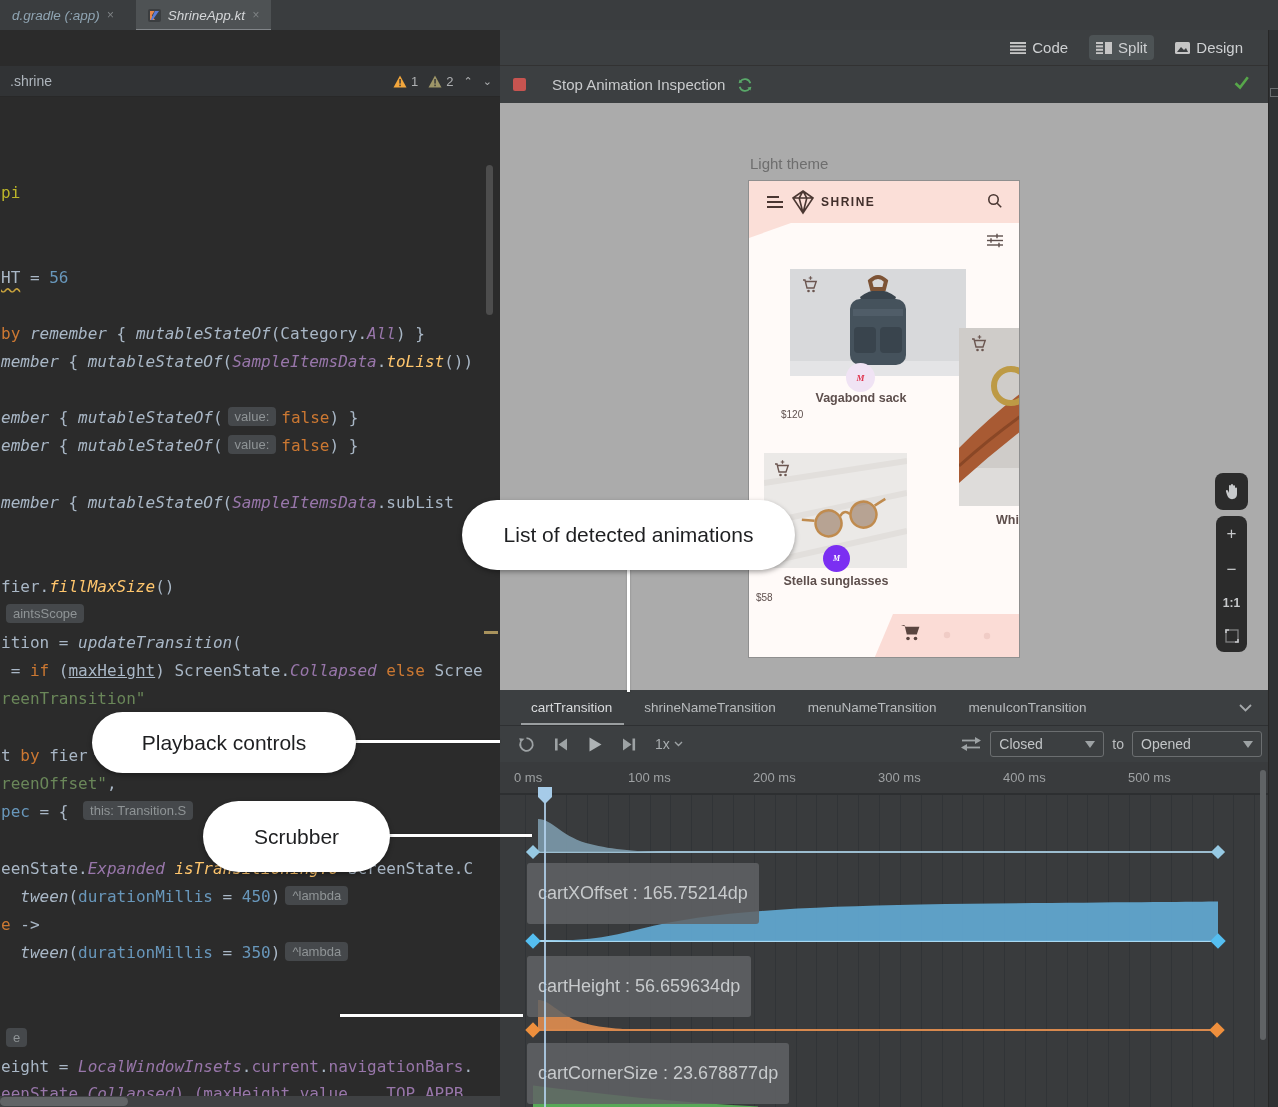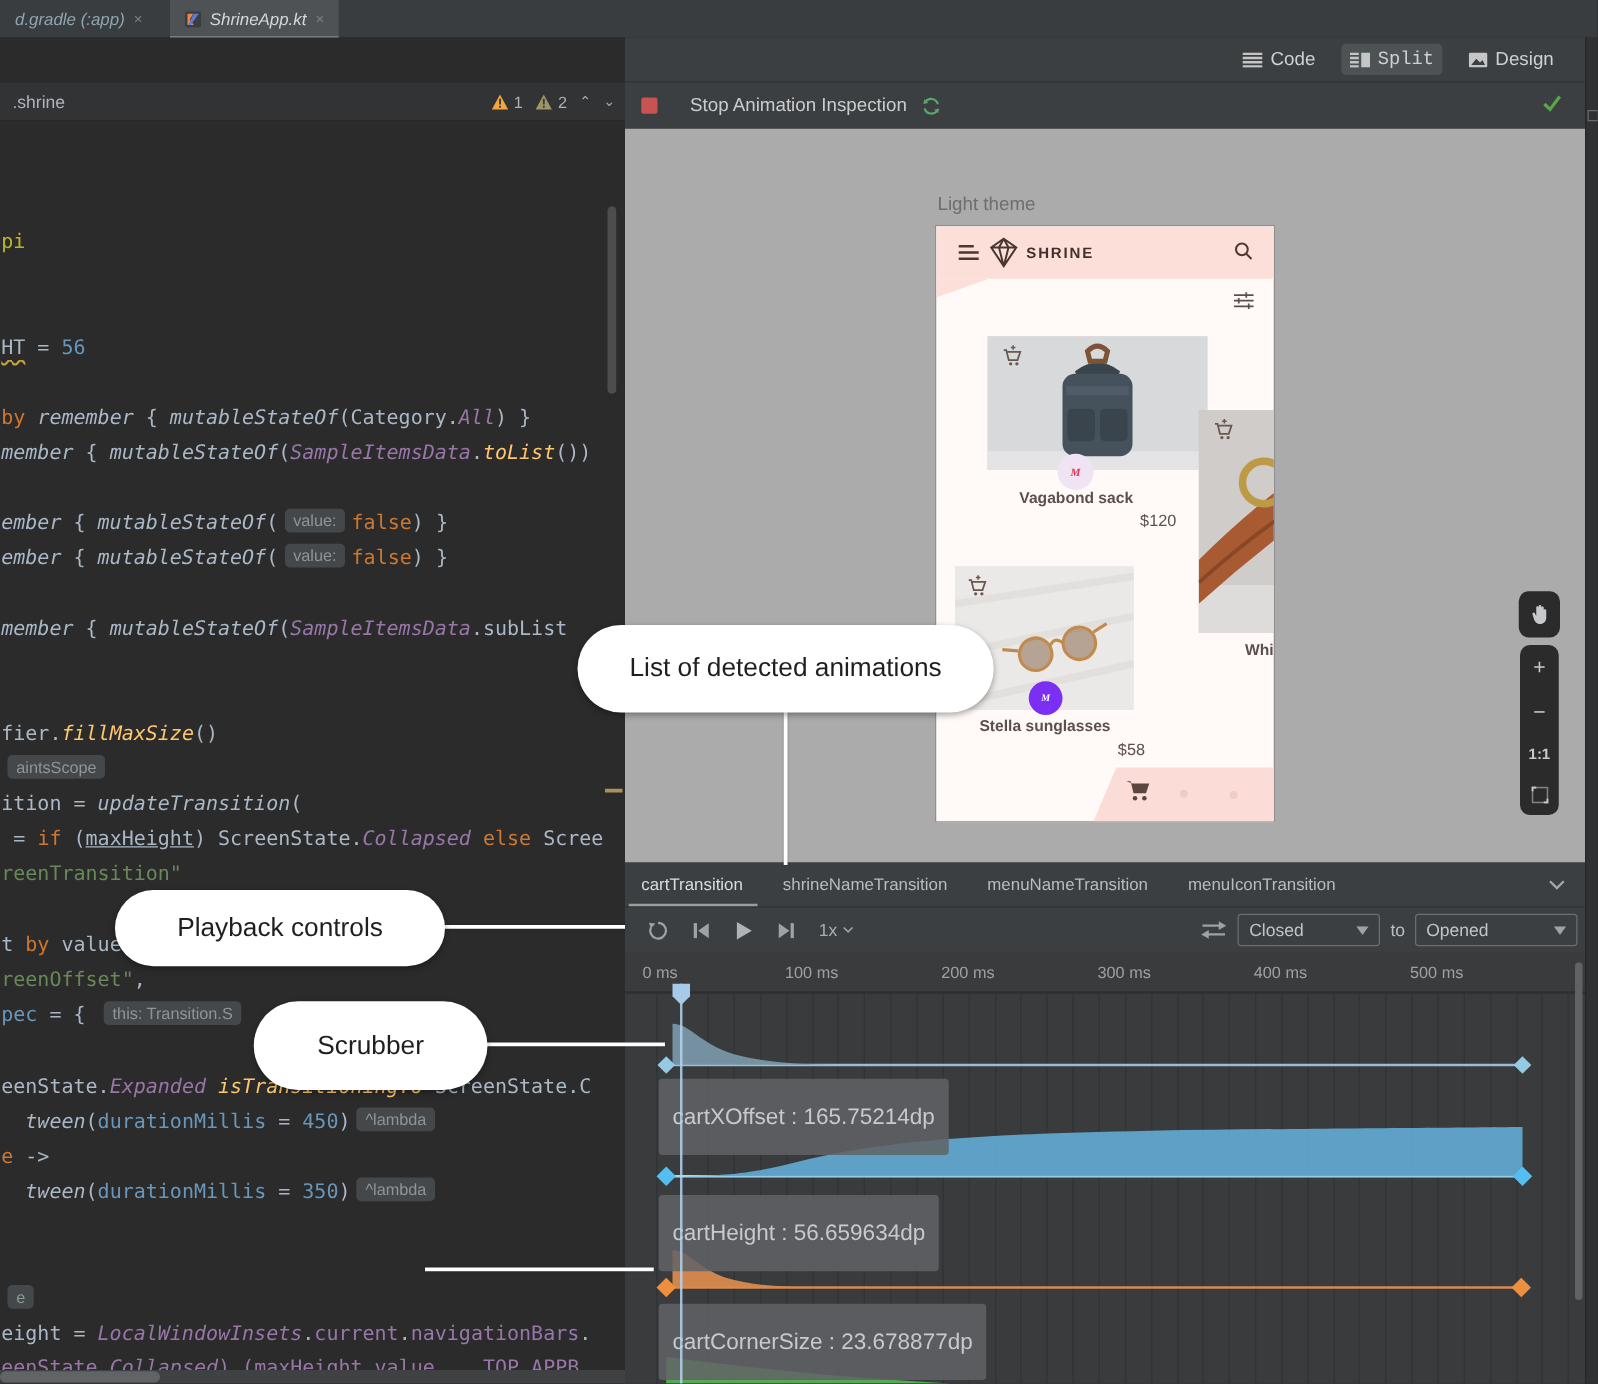--- a/index.html
+++ b/index.html
@@ -30,21 +30,21 @@
           padding:2px 7px;margin:0 5px;vertical-align:2px;font-style:normal;}
   .vsb{position:absolute;left:486px;top:135px;width:7px;height:150px;background:rgba(255,255,255,.16);border-radius:4px;}
   .dashmark{position:absolute;left:484px;top:601px;width:14px;height:3px;background:#A8925C;}
   .hsb-track{position:absolute;left:0;top:1066px;width:500px;height:11px;background:#3F4143;}
   .hsb{position:absolute;left:0;top:1067px;width:128px;height:9px;background:#616466;border-radius:5px;}
   
   .rpanel{position:absolute;left:500px;top:30px;width:768px;height:1077px;background:#3C3F41;}
   .viewbar{position:absolute;left:0;top:0;width:768px;height:36px;display:flex;justify-content:flex-end;
            align-items:center;gap:14px;padding-right:18px;box-sizing:border-box;border-bottom:1px solid #323232;}
   .vmode{display:flex;align-items:center;gap:6px;color:#CED0D2;font-size:15px;padding:4px 7px;border-radius:4px;}
-  .vmode.sel{background:#4D5355;font-family:Liberation Mono, monospace;}
+  .vmode.sel{background:#4D5355;}
   .ihdr{position:absolute;left:0;top:36px;width:768px;height:37px;display:flex;align-items:center;
         border-bottom:1px solid #2E3032;}
   .stopbtn{display:flex;align-items:center;gap:26px;margin-left:13px;color:#C9CBCD;font-size:15px;}
   .stopsq{width:13px;height:13px;background:#C75450;border-radius:2px;}
   .refresh{margin-left:12px;display:flex;}
   .okcheck{position:absolute;right:18px;top:9px;}
   
   .preview{position:absolute;left:0;top:73px;width:768px;height:587px;background:#ABABAB;overflow:hidden;}
   .theme-label{position:absolute;left:250px;top:52px;font-size:15px;color:#6E6E6E;}
   .card{position:absolute;left:248px;top:77px;width:272px;height:478px;background:#FFFAF8;
@@ -52,37 +52,37 @@
   .appbar{position:absolute;left:0;top:0;width:272px;height:42px;background:#FBDFD8;}
   .appbar-tri{position:absolute;left:0;top:42px;width:0;height:0;border-top:15px solid #FBDFD8;border-right:42px solid transparent;}
   .hamb{position:absolute;left:18px;top:15px;width:16px;}
   .hamb div{height:2px;background:#4A3732;margin-bottom:3px;}
   .logo{position:absolute;left:42px;top:8px;}
   .brand{position:absolute;left:72px;top:14px;font-size:12px;font-weight:bold;letter-spacing:1.5px;color:#42302C;}
   .srch{position:absolute;left:238px;top:12px;}
   .tune{position:absolute;left:238px;top:52px;}
   .pcard{position:absolute;background:#D8D9DB;}
   .plabel{position:absolute;font-size:12.5px;font-weight:bold;color:#5E4F4D;text-align:center;width:160px;}
-  .pprice{position:absolute;font-size:13px;color:#5E4F4D;text-align:right;width:160px;}
+  .pprice{position:absolute;font-size:10px;color:#5E4F4D;text-align:left;width:160px;}
   .badge1{position:absolute;left:97px;top:182px;width:29px;height:29px;border-radius:50%;background:#F0E3F4;
           display:flex;align-items:center;justify-content:center;color:#E0344E;font:italic bold 9px "Liberation Serif",serif;}
   .badge2{position:absolute;left:74px;top:364px;width:27px;height:27px;border-radius:50%;background:#7B2FF2;
           display:flex;align-items:center;justify-content:center;color:#fff;font:italic bold 8px "Liberation Serif",serif;}
   .bottombar{position:absolute;left:0;top:0;width:272px;height:478px;pointer-events:none;}
   .whitlbl{position:absolute;left:247px;top:332px;font-size:12.5px;font-weight:bold;color:#5E4F4D;white-space:nowrap;}
   
   .zc-hand{position:absolute;left:715px;top:370px;width:33px;height:37px;background:#2B2B2B;border-radius:8px;
            display:flex;align-items:center;justify-content:center;}
   .zc-col{position:absolute;left:716px;top:413px;width:31px;height:136px;background:#2B2B2B;border-radius:8px;
           display:flex;flex-direction:column;align-items:center;justify-content:space-around;color:#C7C9CB;}
   .zc-col .zi{font-size:17px;line-height:1;color:#C7C9CB;}
   .zc-col .ratio{font-size:12px;font-weight:bold;}
   
   .animtabs{position:absolute;left:0;top:660px;width:768px;height:36px;background:#3C3F41;
-            border-bottom:1px solid #2E3032;display:flex;align-items:center;padding-left:13px;box-sizing:border-box;}
+            border-bottom:1px solid #2E3032;display:flex;align-items:center;padding-left:31px;box-sizing:border-box;}
   .atab{margin-right:32px;font-size:13.5px;color:#B9BCBE;height:35px;display:flex;align-items:center;position:relative;}
   .atab.active{color:#DADCDE;}
   .atab.active::after{content:"";position:absolute;left:-10px;right:-12px;bottom:0;height:2.5px;background:#9A9EA0;}
   .animtabs .dd-caret{position:absolute;right:16px;}
   
   .playrow{position:absolute;left:0;top:696px;width:768px;height:36px;display:flex;align-items:center;}
   .pbtn{margin-left:18px;display:flex;align-items:center;}
   .speed{margin-left:18px;color:#A8ADAF;font-size:14px;display:flex;align-items:center;gap:4px;}
   .staterow{position:absolute;right:6px;top:0;height:36px;display:flex;align-items:center;gap:8px;}
   .dd{height:24px;min-width:96px;border:1px solid #6B6E70;border-radius:3px;display:flex;align-items:center;
@@ -160,21 +160,21 @@
         <div class="code-line" style="top: 291px;"><span class="seg k">by </span><span class="seg i">remember </span><span class="seg">{ </span><span class="seg i">mutableStateOf</span><span class="seg">(Category.</span><span class="seg u">All</span><span class="seg">) }</span></div>
         <div class="code-line" style="top: 319px;"><span class="seg i">member </span><span class="seg">{ </span><span class="seg i">mutableStateOf</span><span class="seg">(</span><span class="seg u">SampleItemsData</span><span class="seg">.</span><span class="seg y">toList</span><span class="seg">())</span></div>
         <div class="code-line" style="top: 375px;"><span class="seg i">ember </span><span class="seg">{ </span><span class="seg i">mutableStateOf</span><span class="seg">(</span><span class="seg ch">value:</span><span class="seg k">false</span><span class="seg">) }</span></div>
         <div class="code-line" style="top: 403px;"><span class="seg i">ember </span><span class="seg">{ </span><span class="seg i">mutableStateOf</span><span class="seg">(</span><span class="seg ch">value:</span><span class="seg k">false</span><span class="seg">) }</span></div>
         <div class="code-line" style="top: 460px;"><span class="seg i">member </span><span class="seg">{ </span><span class="seg i">mutableStateOf</span><span class="seg">(</span><span class="seg u">SampleItemsData</span><span class="seg">.subList</span></div>
         <div class="code-line" style="top: 544px;"><span class="seg">fier.</span><span class="seg y">fillMaxSize</span><span class="seg">()</span></div>
         <div class="code-line" style="top: 572px;"><span class="seg ch">aintsScope</span></div>
         <div class="code-line" style="top: 600px;"><span class="seg">ition = </span><span class="seg i">updateTransition</span><span class="seg">(</span></div>
         <div class="code-line" style="top: 628px;"><span class="seg"> = </span><span class="seg k">if </span><span class="seg">(</span><span class="seg un">maxHeight</span><span class="seg">) ScreenState.</span><span class="seg u">Collapsed </span><span class="seg k">else </span><span class="seg">Scree</span></div>
         <div class="code-line" style="top: 656px;"><span class="seg s">reenTransition"</span></div>
-        <div class="code-line" style="top: 713px;"><span class="seg">t </span><span class="seg k">by </span><span class="seg">value</span></div>
+        <div class="code-line" style="top: 713px;"><span class="seg">t </span><span class="seg k">by </span><span class="seg">fier</span></div>
         <div class="code-line" style="top: 741px;"><span class="seg s">reenOffset"</span><span class="seg">,</span></div>
         <div class="code-line" style="top: 769px;"><span class="seg n">pec</span><span class="seg"> = { </span><span class="seg ch">this: Transition.S</span></div>
         <div class="code-line" style="top: 826px;"><span class="seg">eenState.</span><span class="seg u">Expanded </span><span class="seg y">isTransitioningTo </span><span class="seg">ScreenState.C</span></div>
         <div class="code-line" style="top: 854px;"><span class="seg">  </span><span class="seg i">tween</span><span class="seg">(</span><span class="seg n">durationMillis</span><span class="seg"> = </span><span class="seg n">450</span><span class="seg">)</span><span class="seg ch">^lambda</span></div>
         <div class="code-line" style="top: 882px;"><span class="seg k">e </span><span class="seg">-&gt;</span></div>
         <div class="code-line" style="top: 910px;"><span class="seg">  </span><span class="seg i">tween</span><span class="seg">(</span><span class="seg n">durationMillis</span><span class="seg"> = </span><span class="seg n">350</span><span class="seg">)</span><span class="seg ch">^lambda</span></div>
         <div class="code-line" style="top: 996px;"><span class="seg ch">e</span></div>
         <div class="code-line" style="top: 1024px;"><span class="seg">eight = </span><span class="seg u">LocalWindowInsets</span><span class="seg">.</span><span class="seg pp">current</span><span class="seg">.</span><span class="seg pp">navigationBars</span><span class="seg">.</span></div>
         <div class="code-line" style="top: 1051px;"><span class="seg pp">eenState.</span><span class="seg u">Collapsed</span><span class="seg pp">) (</span><span class="seg pp">maxHeight.value</span><span class="seg pp">    </span><span class="seg pp">TOP APPB</span></div>
       </div>

